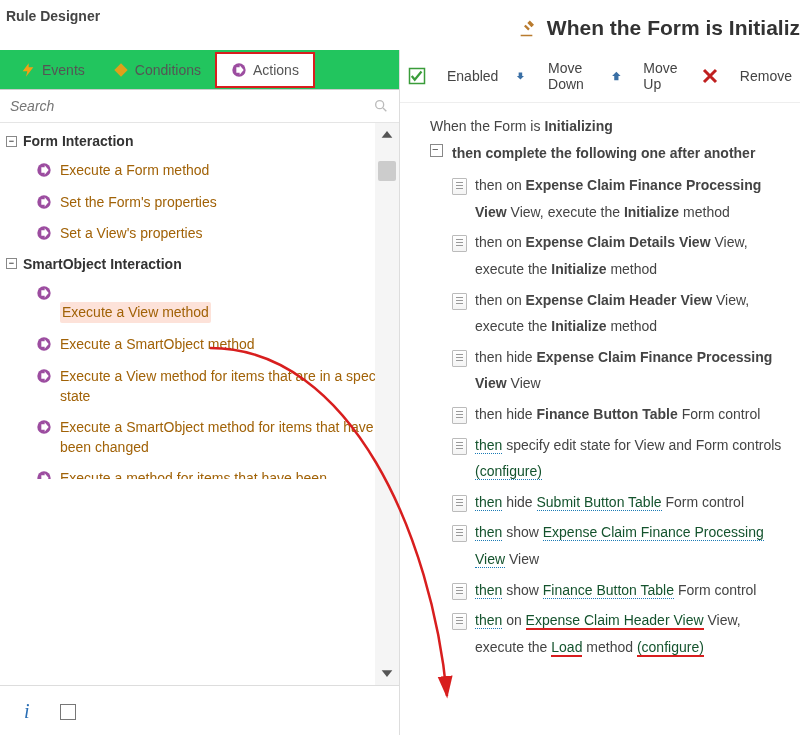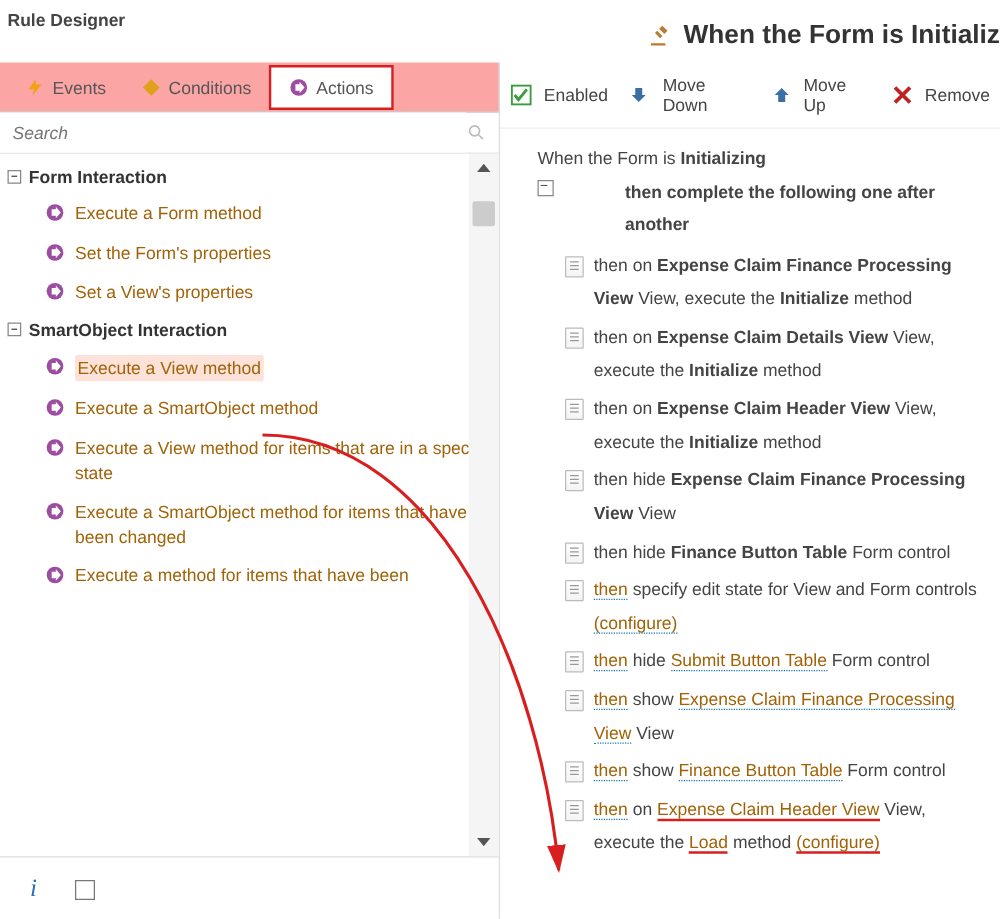--- a/index.html
+++ b/index.html
@@ -1,60 +1,60 @@
 <!DOCTYPE html>
 <html><head>
 <meta charset="utf-8">
 <style>
   * { box-sizing: border-box; margin: 0; padding: 0; }
   body { font-family: "Segoe UI", Arial, sans-serif; font-size: 14px; color: #333; background: #fff; width: 800px; height: 735px; overflow: hidden; position: relative; }
   .title { font-size: 14px; font-weight: 600; padding: 8px 6px 26px 6px; color: #444; }
   .layout { display: flex; height: calc(100% - 48px); }
   .left { width: 400px; border-right: 1px solid #ddd; display: flex; flex-direction: column; }
   .right { flex: 1; position: relative; }
-  .tabs { display: flex; background: #fca5a5; border-bottom: 1px solid #ccc; height: 40px; align-items: center; padding-left: 6px; }
+  .tabs { display: flex; background: #22c55e; border-bottom: 1px solid #ccc; height: 40px; align-items: center; padding-left: 6px; }
   .tab { display: flex; align-items: center; gap: 6px; padding: 8px 14px; cursor: pointer; color: #555; font-size: 14px; }
   .tab svg { width: 16px; height: 16px; }
   .tab.active { background: #fff; border: 2px solid #d81e1e; border-bottom: 2px solid #d81e1e; }
   .search-row { display: flex; align-items: center; border-bottom: 1px solid #e5e5e5; }
   .search-input { flex: 1; border: none; padding: 8px 10px; font-size: 14px; font-style: italic; color: #0f766e; outline: none; }
   .search-icon { width: 16px; height: 16px; margin-right: 10px; color: #bbb; }
   .tree-wrap { position: relative; flex: 1; overflow: hidden; }
   .tree { padding: 4px 0 4px 6px; height: 356px; overflow-y: hidden; }
   .group-h { display: flex; align-items: center; gap: 6px; font-weight: 600; padding: 6px 0; color: #333; }
   .group-h .collapse { width: 11px; height: 11px; border: 1px solid #888; display: inline-flex; align-items: center; justify-content: center; font-size: 9px; line-height: 1; color: #444; background: #fff; }
   .item { display: flex; align-items: flex-start; gap: 8px; padding: 6px 4px 6px 30px; color: #a16207; cursor: pointer; line-height: 1.4; }
-  .item.highlight .lbl { background: #fde2d9; border-radius: 2px; padding: 1px 2px; }
+  .item.highlight .lbl { background: #fde2d9; border-radius: 2px; padding: 1px 2px; margin-top: 18px; }
   .arrow-icon { width: 16px; height: 16px; flex-shrink: 0; margin-top: 1px; }
   .scrollbar { position: absolute; right: 0; top: 0; width: 24px; height: 100%; display: flex; flex-direction: column; background: #f5f5f5; }
   .scroll-btn { height: 24px; display: flex; align-items: center; justify-content: center; color: #666; cursor: pointer; }
   .scroll-track { flex: 1; position: relative; }
   .scroll-thumb { position: absolute; left: 3px; right: 3px; top: 14px; height: 20px; background: #ccc; border-radius: 2px; }
   .info-row { border-top: 1px solid #ddd; padding: 14px 10px; display: flex; gap: 30px; align-items: center; }
   .info-row .i-icon { font-family: Georgia, serif; font-style: italic; font-size: 20px; color: #2a6fb5; margin-left: 14px; }
   .info-row .sq-icon { width: 16px; height: 16px; border: 1.5px solid #777; }
   .right-header { display: flex; align-items: center; gap: 8px; padding: 6px 0 6px 20px; }
   .rh-title { font-weight: 600; font-size: 21px; color: #333; white-space: nowrap; }
   .toolbar { display: flex; align-items: center; gap: 18px; padding: 10px 8px; border-bottom: 1px solid #eee; color: #444; }
-  .tool { display: flex; align-items: center; gap: 9px; cursor: pointer; }
+  .tool { display: flex; align-items: center; gap: 21px; cursor: pointer; }
   .tool svg { width: 18px; height: 18px; }
   .rule-body { padding: 10px 14px 10px 30px; line-height: 1.9; font-size: 14px; color: #444; }
   .rule-title { }
   .rule-title .bold { font-weight: 600; }
   .then-block { position: relative; padding-left: 22px; }
   .then-block::before { content: ""; position: absolute; left: 0; top: 4px; width: 11px; height: 11px; border: 1px solid #888; }
   .then-block::after { content: "−"; position: absolute; left: 2px; top: -1px; font-size: 11px; color: #444; }
-  .then-header { font-weight: 600; margin-bottom: 4px; margin-left: 48px; }
+  .then-header { font-weight: 600; margin-bottom: 4px; }
   .steps { padding-left: 0; }
   .step { display: flex; align-items: flex-start; gap: 8px; padding: 2px 0; }
   .step-icon { width: 15px; height: 17px; flex-shrink: 0; margin-top: 6px; border: 1px solid #bbb; border-radius: 1px; background: linear-gradient(#fff, #f4f4f4); position: relative; }
   .step-icon::after { content: ""; position: absolute; left: 3px; top: 3px; right: 3px; height: 1px; background: #999; box-shadow: 0 3px 0 #999, 0 6px 0 #999; }
   .step-text { flex: 1; }
   .bold { font-weight: 600; }
-  .link { color: #a16207; border-bottom: 1px dotted #1a7ab5; cursor: pointer; }
+  .link { color: #14532d; border-bottom: 1px dotted #1a7ab5; cursor: pointer; }
   .red-line { border-bottom: 2px solid #d81e1e; }
   .red-arrow-svg { position: absolute; left: 2px; top: 88px; width: 800px; height: 660px; pointer-events: none; z-index: 10; }
   .chk { width: 16px; height: 16px; }
 </style>
 </head>
 <body>
 
 <div class="title">Rule Designer</div>
 
 <div class="layout">

